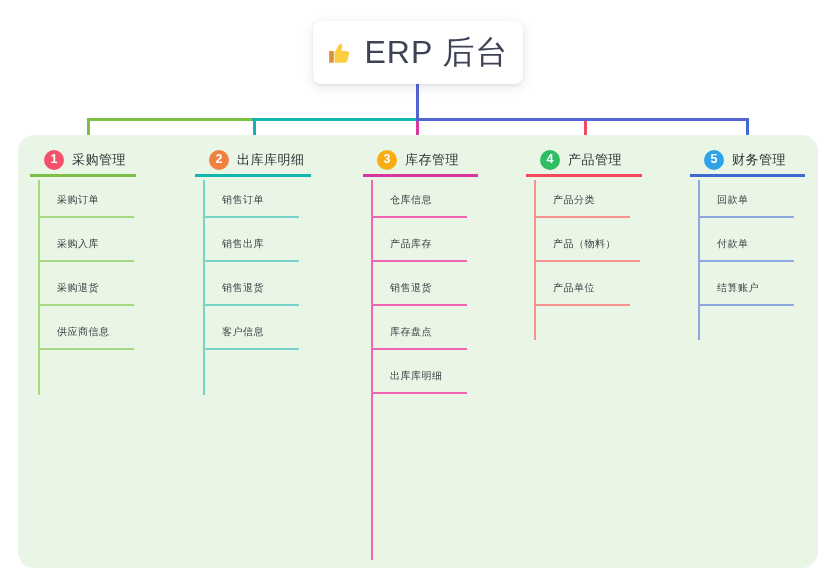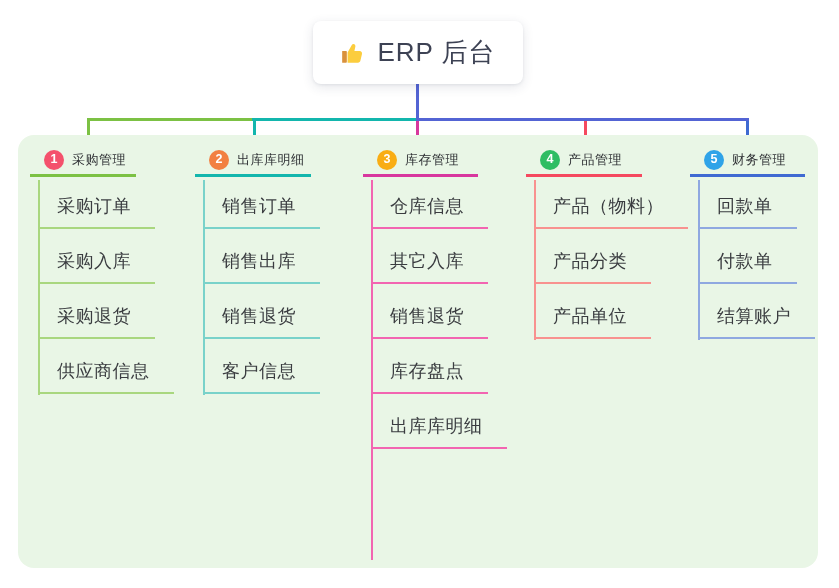--- a/index.html
+++ b/index.html
@@ -6,21 +6,21 @@
   body{font-family:"Liberation Sans","DejaVu Sans",sans-serif;}
   #canvas{position:relative;width:839px;height:588px;background:#ffffff;overflow:hidden;}
 
   
   .root-node{
     position:absolute;left:313px;top:21px;width:210px;height:63px;
     background:#ffffff;border-radius:8px;
     box-shadow:0 3px 12px rgba(40,50,80,.12), 0 1px 3px rgba(40,50,80,.08);
     display:flex;align-items:center;justify-content:center;gap:11px;
   }
-  .root-node .title{font-size:26px;color:#3d4254;font-weight:500;letter-spacing:1px;}
+  .root-node .title{font-size:32px;color:#3d4254;font-weight:500;letter-spacing:1px;}
   .root-node svg{display:block;}
 
   
   .line{position:absolute;}
   .stem{left:416px;top:84px;width:3px;height:37px;}
   .bus{top:118px;height:3px;}
   .drop{top:118px;width:3px;height:32px;}
 
   
   .panel{
@@ -38,25 +38,25 @@
   }
   .badge{
     width:20px;height:20px;border-radius:50%;flex:0 0 auto;
     background:var(--bc);color:#fff;font-size:12.5px;font-weight:bold;
     display:flex;align-items:center;justify-content:center;line-height:1;
   }
   .branch-title{font-size:13px;color:#2d2f33;font-weight:500;white-space:nowrap;letter-spacing:0.5px;}
   .trunk{position:absolute;left:8px;top:45px;width:2px;background:var(--lc);}
   .children{position:absolute;left:8px;top:39px;margin:0;padding:0;list-style:none;}
   .child{
-    height:55px;display:flex;align-items:flex-end;box-sizing:border-box;
+    height:44px;display:flex;align-items:flex-end;box-sizing:border-box;
     width:max-content;min-width:96px;
     padding:0 24px 9px 19px;
     border-bottom:2px solid var(--lc);
-    font-size:18px;color:#3a3c40;white-space:nowrap;cursor:pointer;letter-spacing:0.5px;
+    font-size:10px;color:#3a3c40;white-space:nowrap;cursor:pointer;letter-spacing:0.5px;
   }
 </style>
 </head>
 <body>
 
 <div id="canvas">
 
   <div id="connectors">
       <div class="line drop" style="left: 87px; background: rgb(124, 193, 68);"></div>
       <div class="line drop" style="left: 253px; background: rgb(19, 182, 173);"></div>
@@ -110,36 +110,36 @@
   </div>
 
   <div class="branch" style="left: 345px; width: 115px; --c: #d8379e; --lc: #f265b1; --bc: #f9ad14;">
     <div class="branch-header">
       <span class="badge">3</span>
       <span class="branch-title">库存管理</span>
     </div>
     <div class="trunk" style="height: 380px;"></div>
     <ul class="children">
             <li class="child">仓库信息</li>
-            <li class="child">其它入库</li>
+            <li class="child">产品库存</li>
             <li class="child">销售退货</li>
             <li class="child">库存盘点</li>
             <li class="child">出库库明细</li>
           </ul>
   </div>
 
   <div class="branch" style="left: 508px; width: 116px; --c: #f5495f; --lc: #f8928f; --bc: #2fbd63;">
     <div class="branch-header">
       <span class="badge">4</span>
       <span class="branch-title">产品管理</span>
     </div>
     <div class="trunk" style="height: 160px;"></div>
     <ul class="children">
+            <li class="child">产品分类</li>
             <li class="child">产品（物料）</li>
-            <li class="child">产品分类</li>
             <li class="child">产品单位</li>
           </ul>
   </div>
 
   <div class="branch" style="left: 672px; width: 115px; --c: #3f6ad2; --lc: #8fa8e0; --bc: #2fa3e8;">
     <div class="branch-header">
       <span class="badge">5</span>
       <span class="branch-title">财务管理</span>
     </div>
     <div class="trunk" style="height: 160px;"></div>

